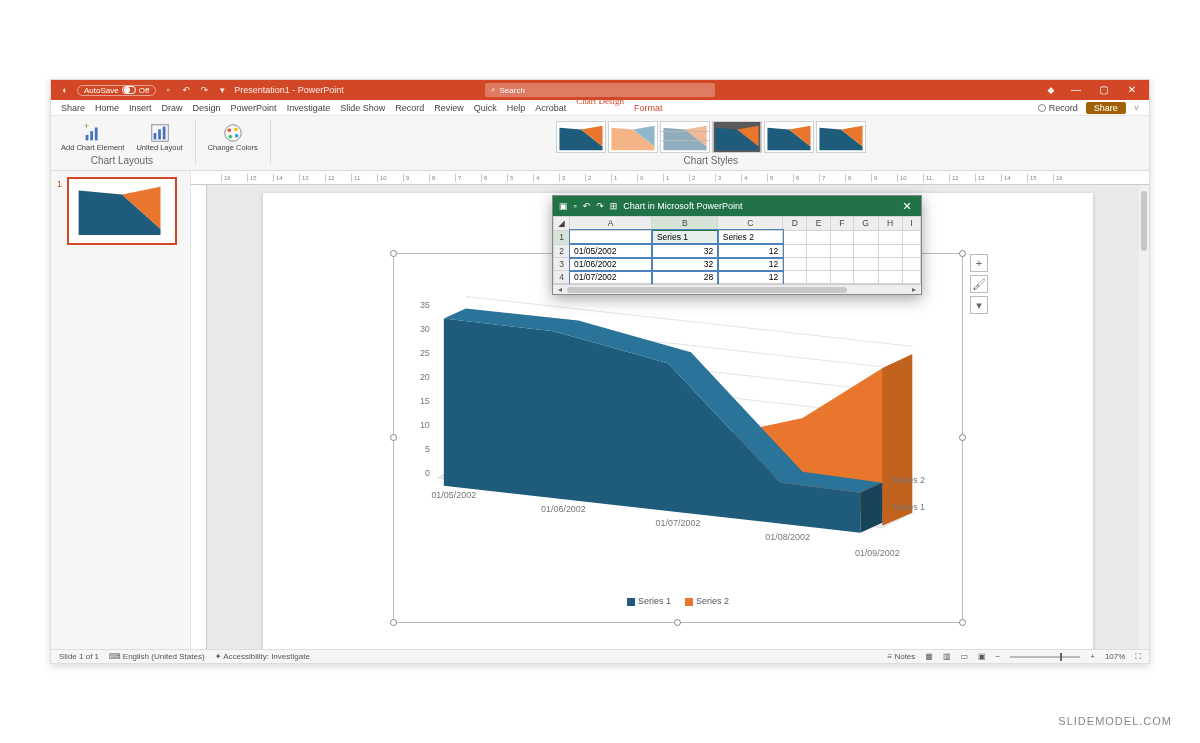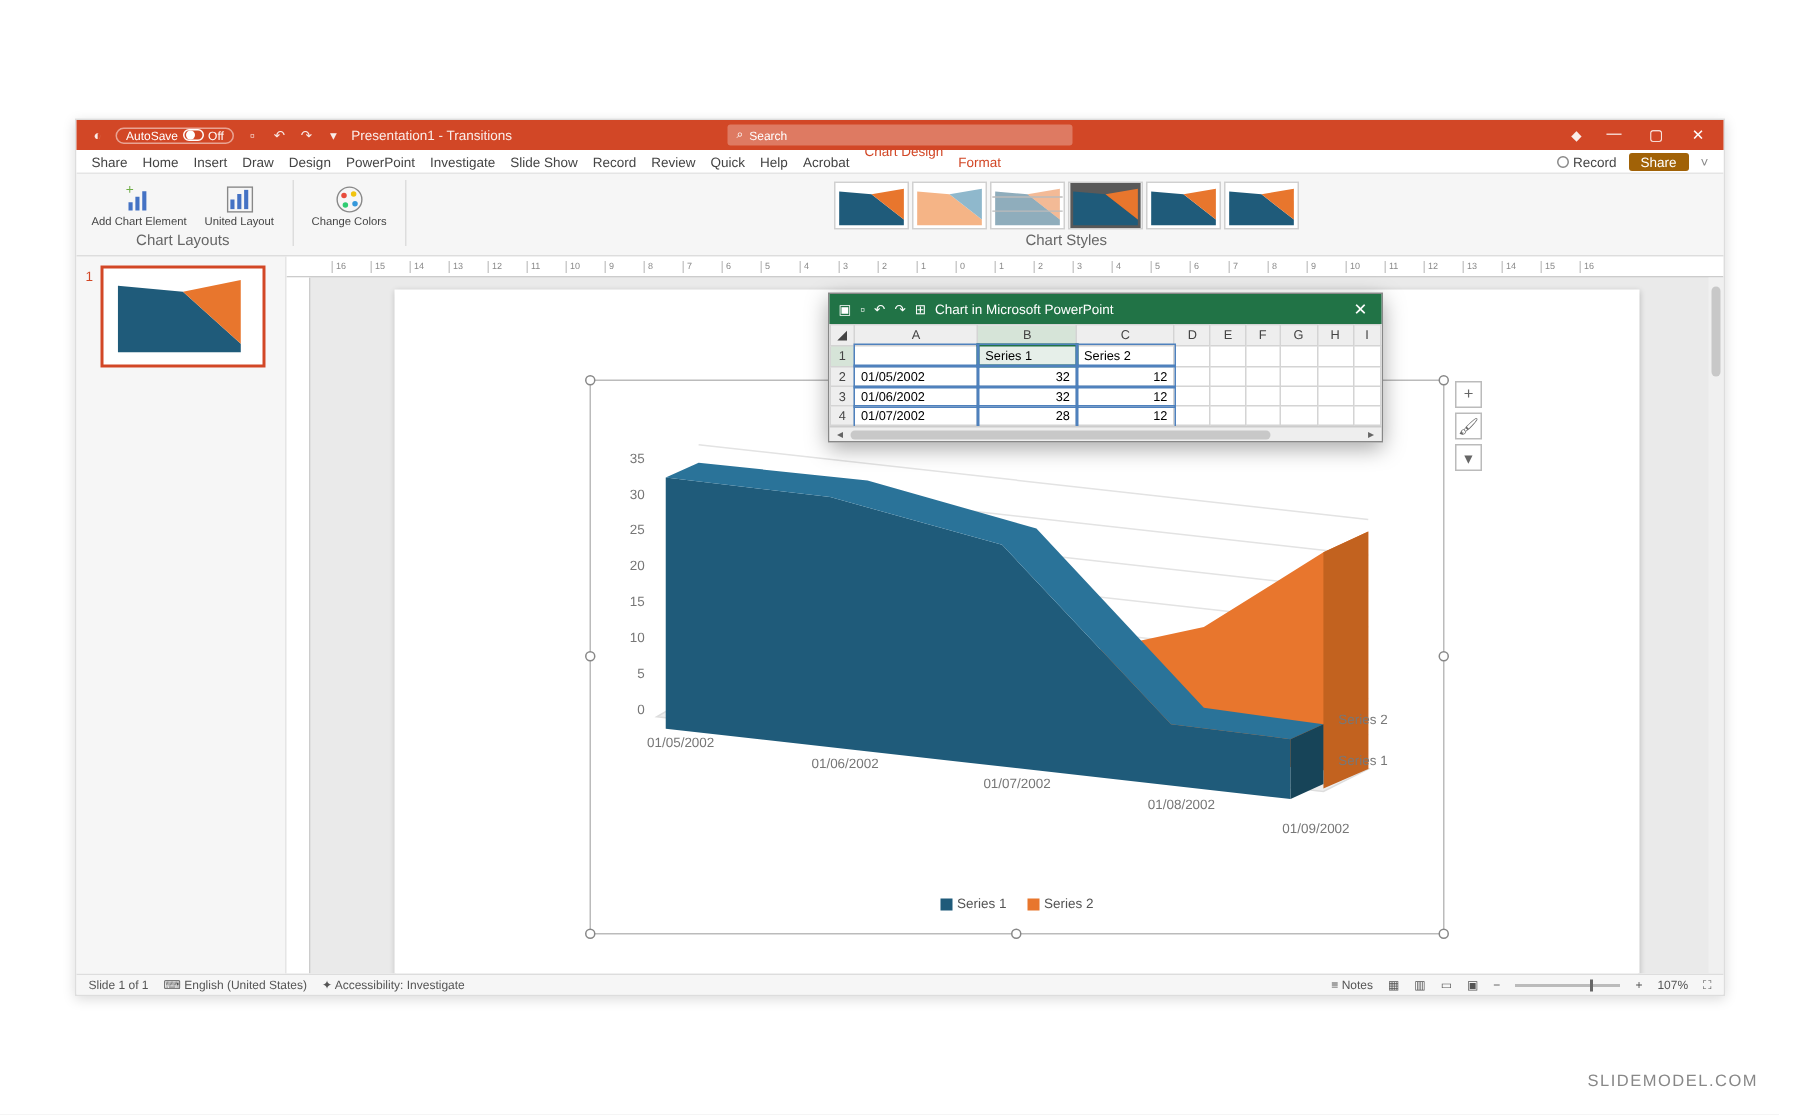--- a/index.html
+++ b/index.html
@@ -14,21 +14,21 @@
 .tb-icon { width: 12px; height: 12px; display: inline-flex; align-items: center; justify-content: center; opacity: 0.9; }
 .titlebar .center { position: absolute; left: 50%; transform: translateX(-50%); }
 .search-box { width: 230px; height: 14px; background: rgba(255,255,255,0.28); border-radius: 2px; font-size: 8px; color: #fff; padding: 1px 6px; display: flex; align-items: center; gap: 4px; }
 .titlebar .right { margin-left: auto; display: flex; gap: 10px; padding-right: 8px; }
 .win-btn { width: 18px; text-align: center; font-size: 10px; cursor: pointer; }
 .doc-name { opacity: 0.9; }
 
 
 .menubar { height: 16px; background: #fff; display: flex; align-items: center; gap: 10px; padding: 0 10px; font-size: 9px; color: #444; border-bottom: 1px solid #e5e5e5; }
 .menubar .tab { cursor: pointer; }
-.menubar .tab.active { color: #d24726; border-bottom: 2px solid #d24726; padding-bottom: 11px; }
+.menubar .tab.active { color: #d24726; border-bottom: 2px solid #d24726; padding-bottom: 11px; font-family: Liberation Serif, serif; }
 .menubar .spacer { flex: 1; }
 .menubar .right-actions { display: flex; align-items: center; gap: 8px; }
 .share-btn { background: #a16207; color: #fff; padding: 1px 8px; border-radius: 2px; font-size: 9px; }
 
 
 .ribbon { height: 55px; background: #f6f6f6; border-bottom: 1px solid #ddd; display: flex; align-items: flex-start; padding: 4px 6px; gap: 4px; position: relative; }
 .ribbon-group { display: flex; flex-direction: column; align-items: center; height: 100%; }
 .ribbon-group .btns { display: flex; gap: 4px; flex: 1; align-items: flex-start; }
 .ribbon-group .label { font-size: 10px; color: #666; margin-top: auto; text-align: center; }
 .ribbon-btn { display: flex; flex-direction: column; align-items: center; font-size: 7.5px; color: #444; cursor: pointer; padding: 2px 4px; }
@@ -98,21 +98,21 @@
         <span>AutoSave</span>
         <span style="width:14px;height:8px;border:1px solid #fff;border-radius:4px;display:inline-block;position:relative">
             <span style="position:absolute;left:1px;top:0;width:6px;height:6px;background:#fff;border-radius:50%"></span>
           </span>
         <span>Off</span>
       </span>
       <span class="tb-icon">▫</span>
       <span class="tb-icon">↶</span>
       <span class="tb-icon">↷</span>
       <span class="tb-icon">▾</span>
-      <span class="doc-name">Presentation1 - Transitions</span>
+      <span class="doc-name">Presentation1 - PowerPoint</span>
     </div>
     <div class="center">
       <div class="search-box">
         <span>⌕</span>
         <span>Search</span>
       </div>
     </div>
     <div class="right">
       <span class="tb-icon">◆</span>
       <span class="win-btn">—</span>

